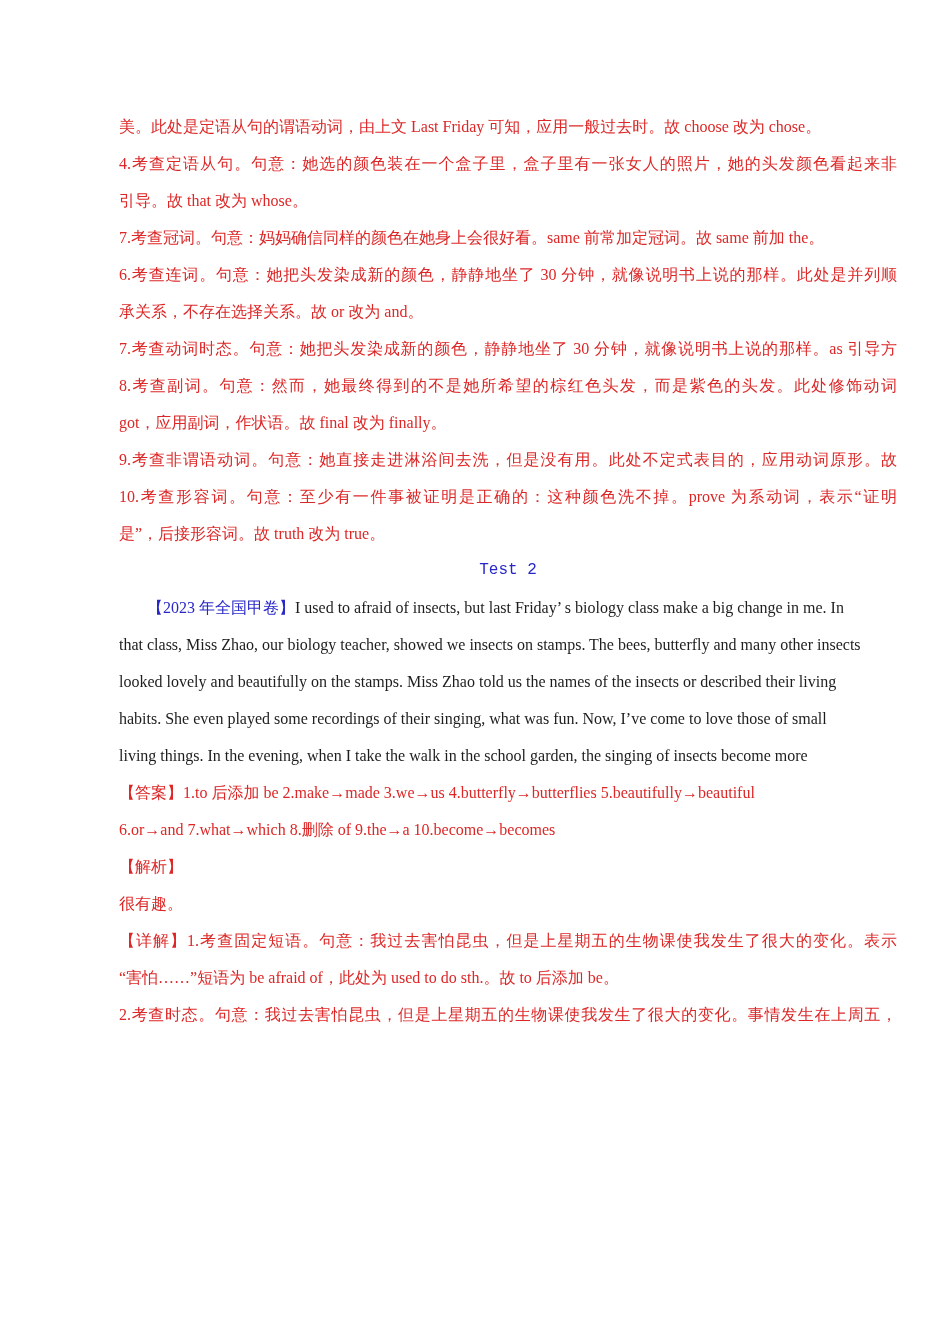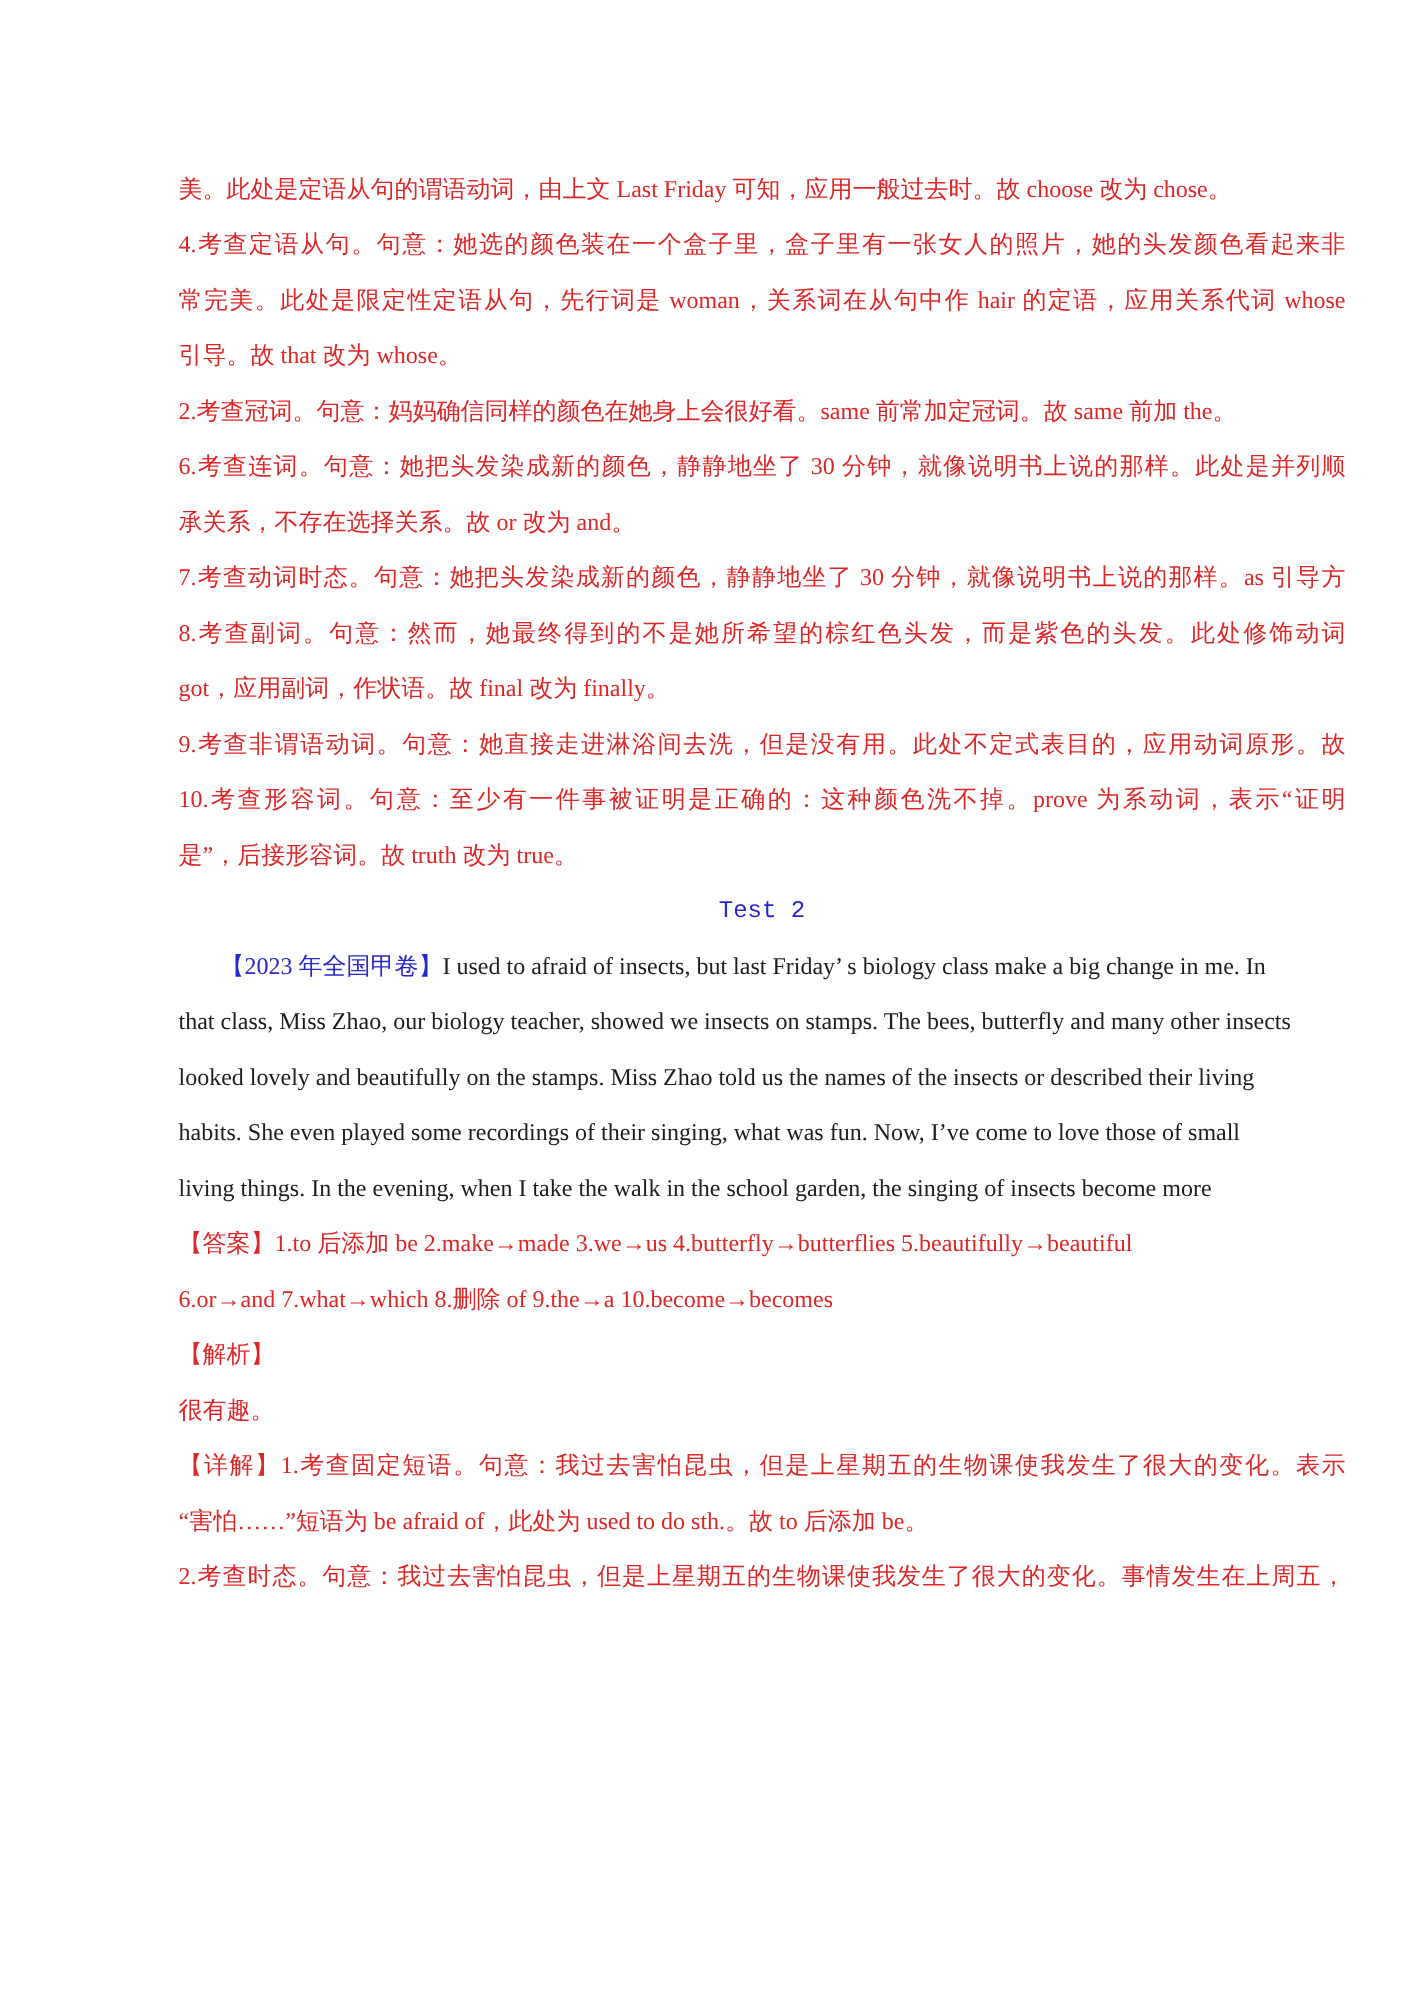--- a/index.html
+++ b/index.html
@@ -34,23 +34,22 @@
   .seg.red   { color: var(--red,   #dd2727); }
   .seg.blue  { color: var(--blue,  #2828c8); }
   .seg.black { color: var(--black, #1d1d1d); }
 </style>
 </head>
 <body style="--bg: #ffffff; --red: #dd2727; --blue: #2828c8; --black: #1d1d1d;">
 
 <div class="doc">
     <div class="line left"><span class="seg red">美。此处是定语从句的谓语动词，由上文 Last Friday 可知，应用一般过去时。故 choose 改为 chose。</span></div>
     <div class="line justify"><span class="seg red">4.考查定语从句。句意：她选的颜色装在一个盒子里，盒子里有一张女人的照片，她的头发颜色看起来非</span></div>
-    <div class="line justify"><span class="seg red">常完美。此处是限定性定语从句，先行词是 woman，关系词在从句中作 hair 的定语，应用关系代词 whose</span></div>
     <div class="line left"><span class="seg red">引导。故 that 改为 whose。</span></div>
-    <div class="line left"><span class="seg red">2.考查冠词。句意：妈妈确信同样的颜色在她身上会很好看。same 前常加定冠词。故 same 前加 the。</span></div>
+    <div class="line left"><span class="seg red">7.考查冠词。句意：妈妈确信同样的颜色在她身上会很好看。same 前常加定冠词。故 same 前加 the。</span></div>
     <div class="line justify"><span class="seg red">6.考查连词。句意：她把头发染成新的颜色，静静地坐了 30 分钟，就像说明书上说的那样。此处是并列顺</span></div>
     <div class="line left"><span class="seg red">承关系，不存在选择关系。故 or 改为 and。</span></div>
     <div class="line justify"><span class="seg red">7.考查动词时态。句意：她把头发染成新的颜色，静静地坐了 30 分钟，就像说明书上说的那样。as 引导方</span></div>
     <div class="line justify"><span class="seg red">8.考查副词。句意：然而，她最终得到的不是她所希望的棕红色头发，而是紫色的头发。此处修饰动词</span></div>
     <div class="line left"><span class="seg red">got，应用副词，作状语。故 final 改为 finally。</span></div>
     <div class="line justify"><span class="seg red">9.考查非谓语动词。句意：她直接走进淋浴间去洗，但是没有用。此处不定式表目的，应用动词原形。故</span></div>
     <div class="line justify"><span class="seg red">10.考查形容词。句意：至少有一件事被证明是正确的：这种颜色洗不掉。prove 为系动词，表示“证明</span></div>
     <div class="line left"><span class="seg red">是”，后接形容词。故 truth 改为 true。</span></div>
     <div class="line center"><span class="seg blue">Test 2</span></div>
     <div class="line left indent"><span class="seg blue">【2023 年全国甲卷】</span><span class="seg black">I used to afraid of insects, but last Friday’ s biology class make a big change in me. In</span></div>

